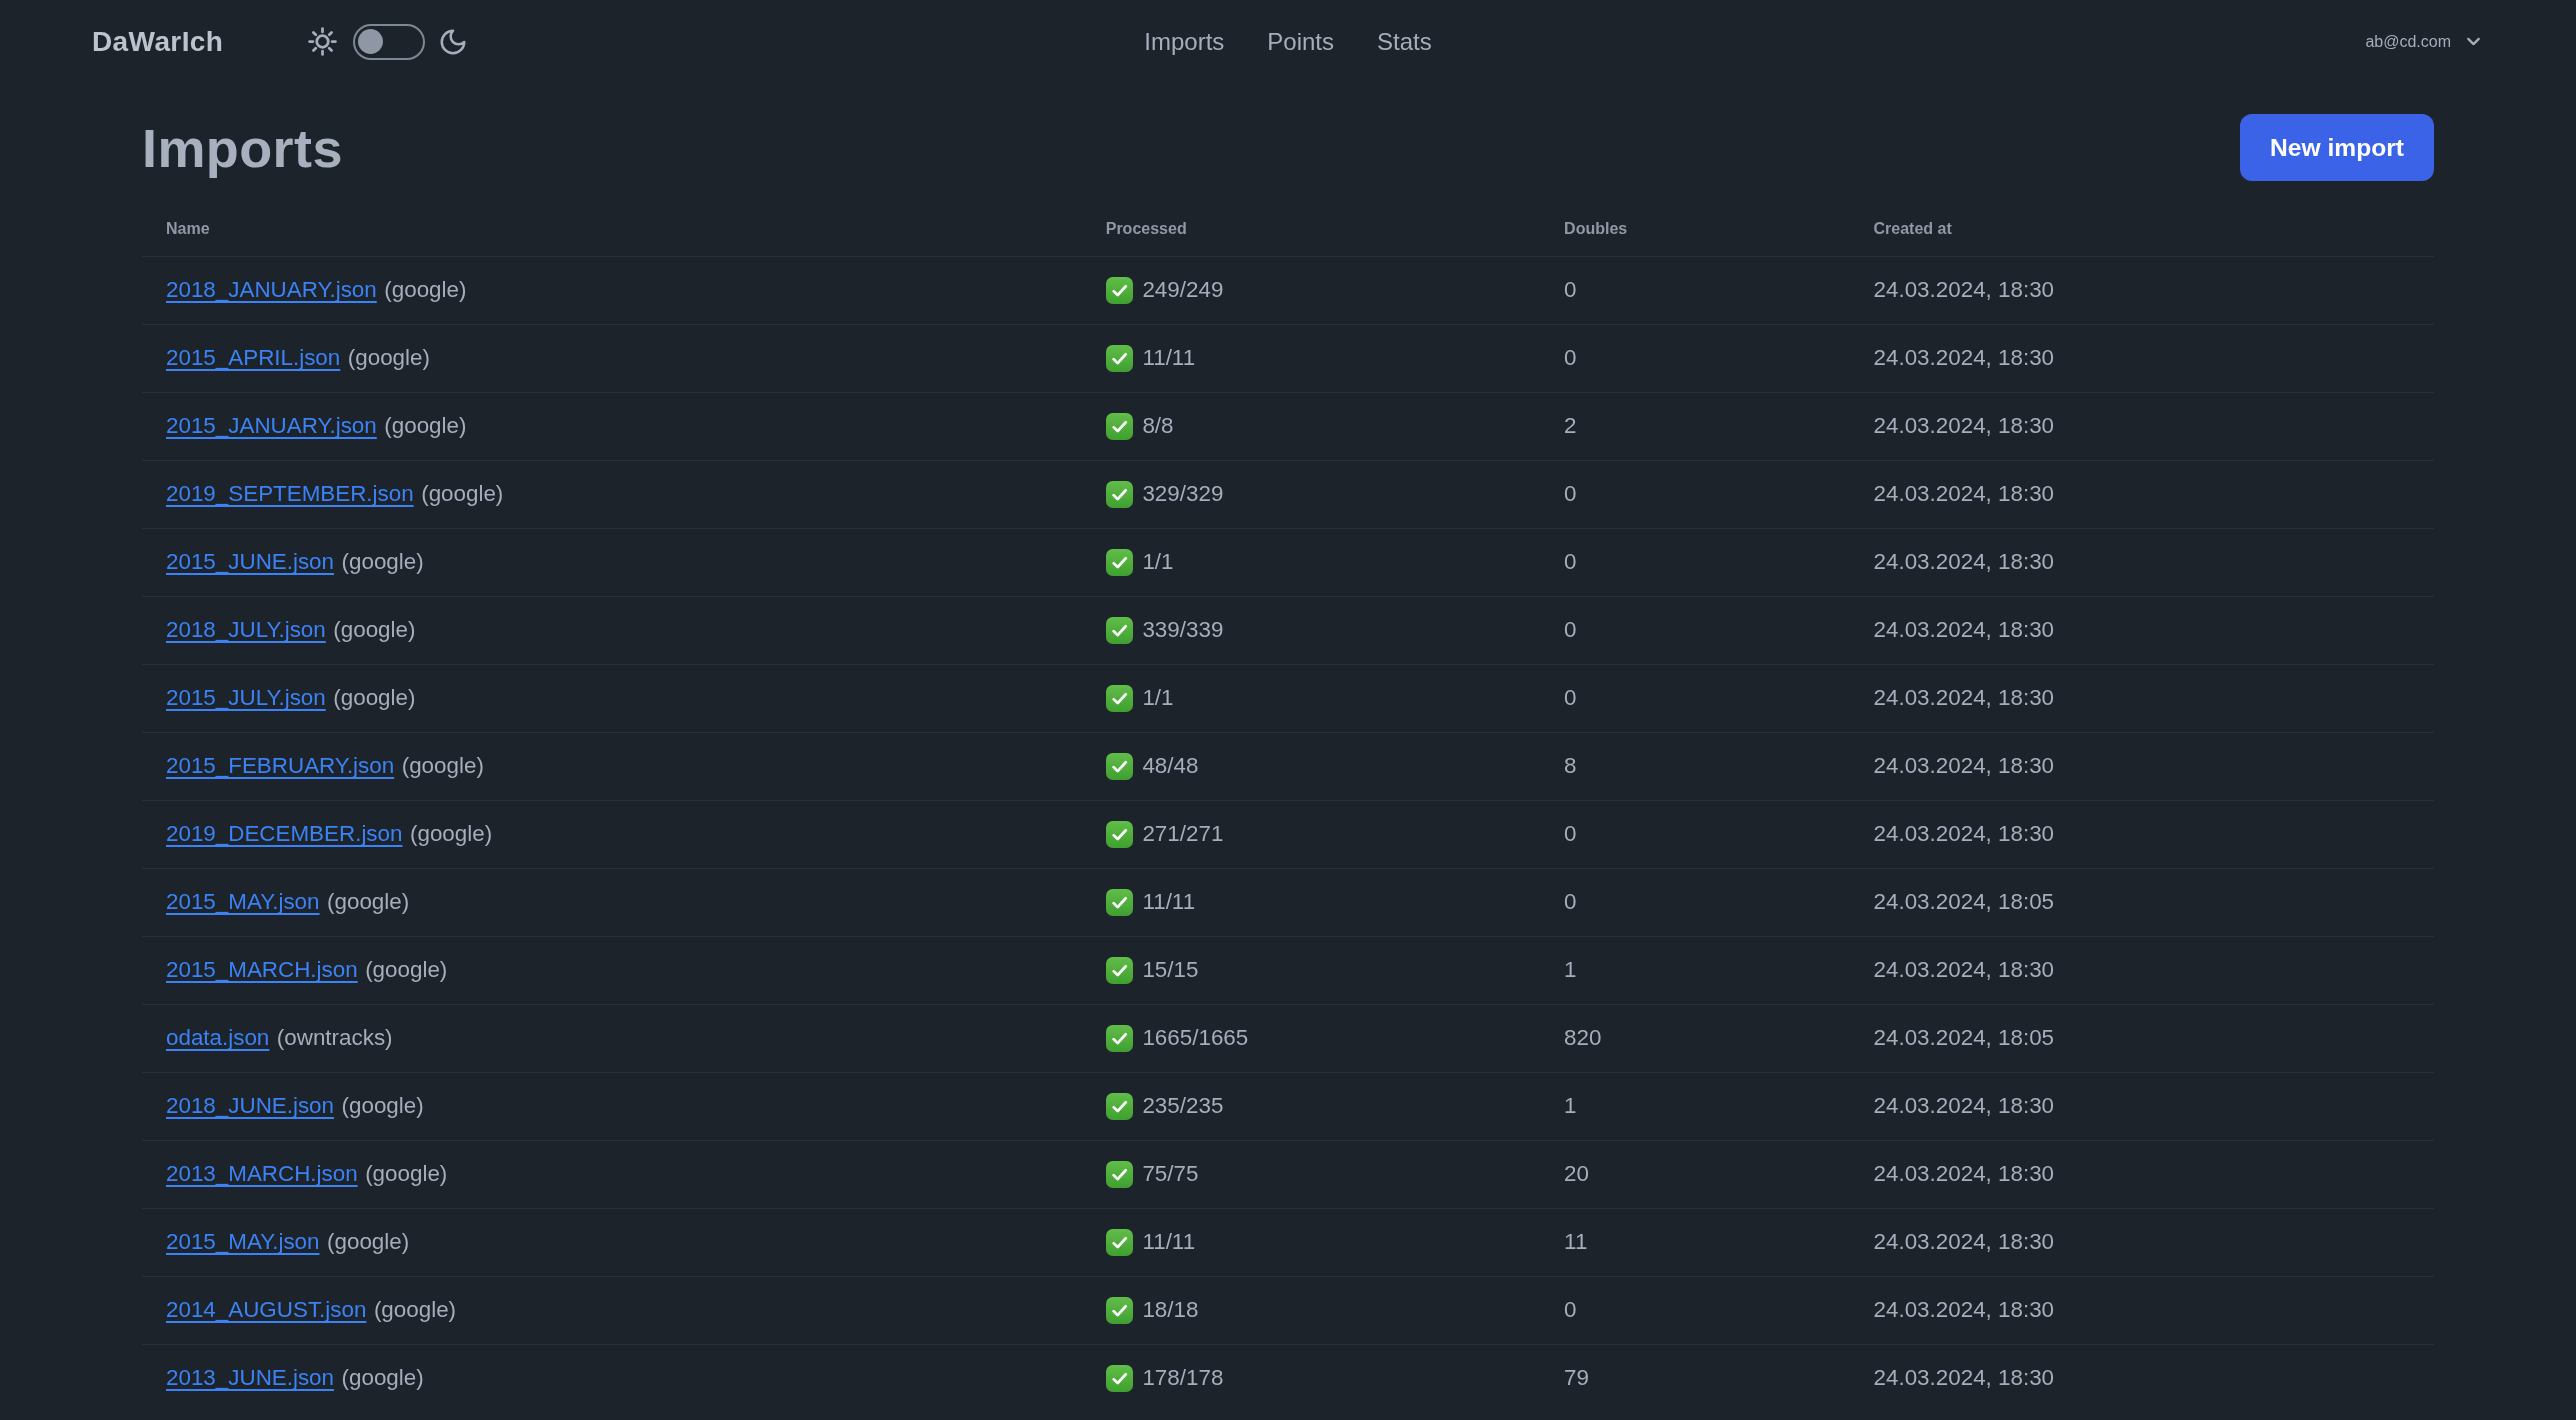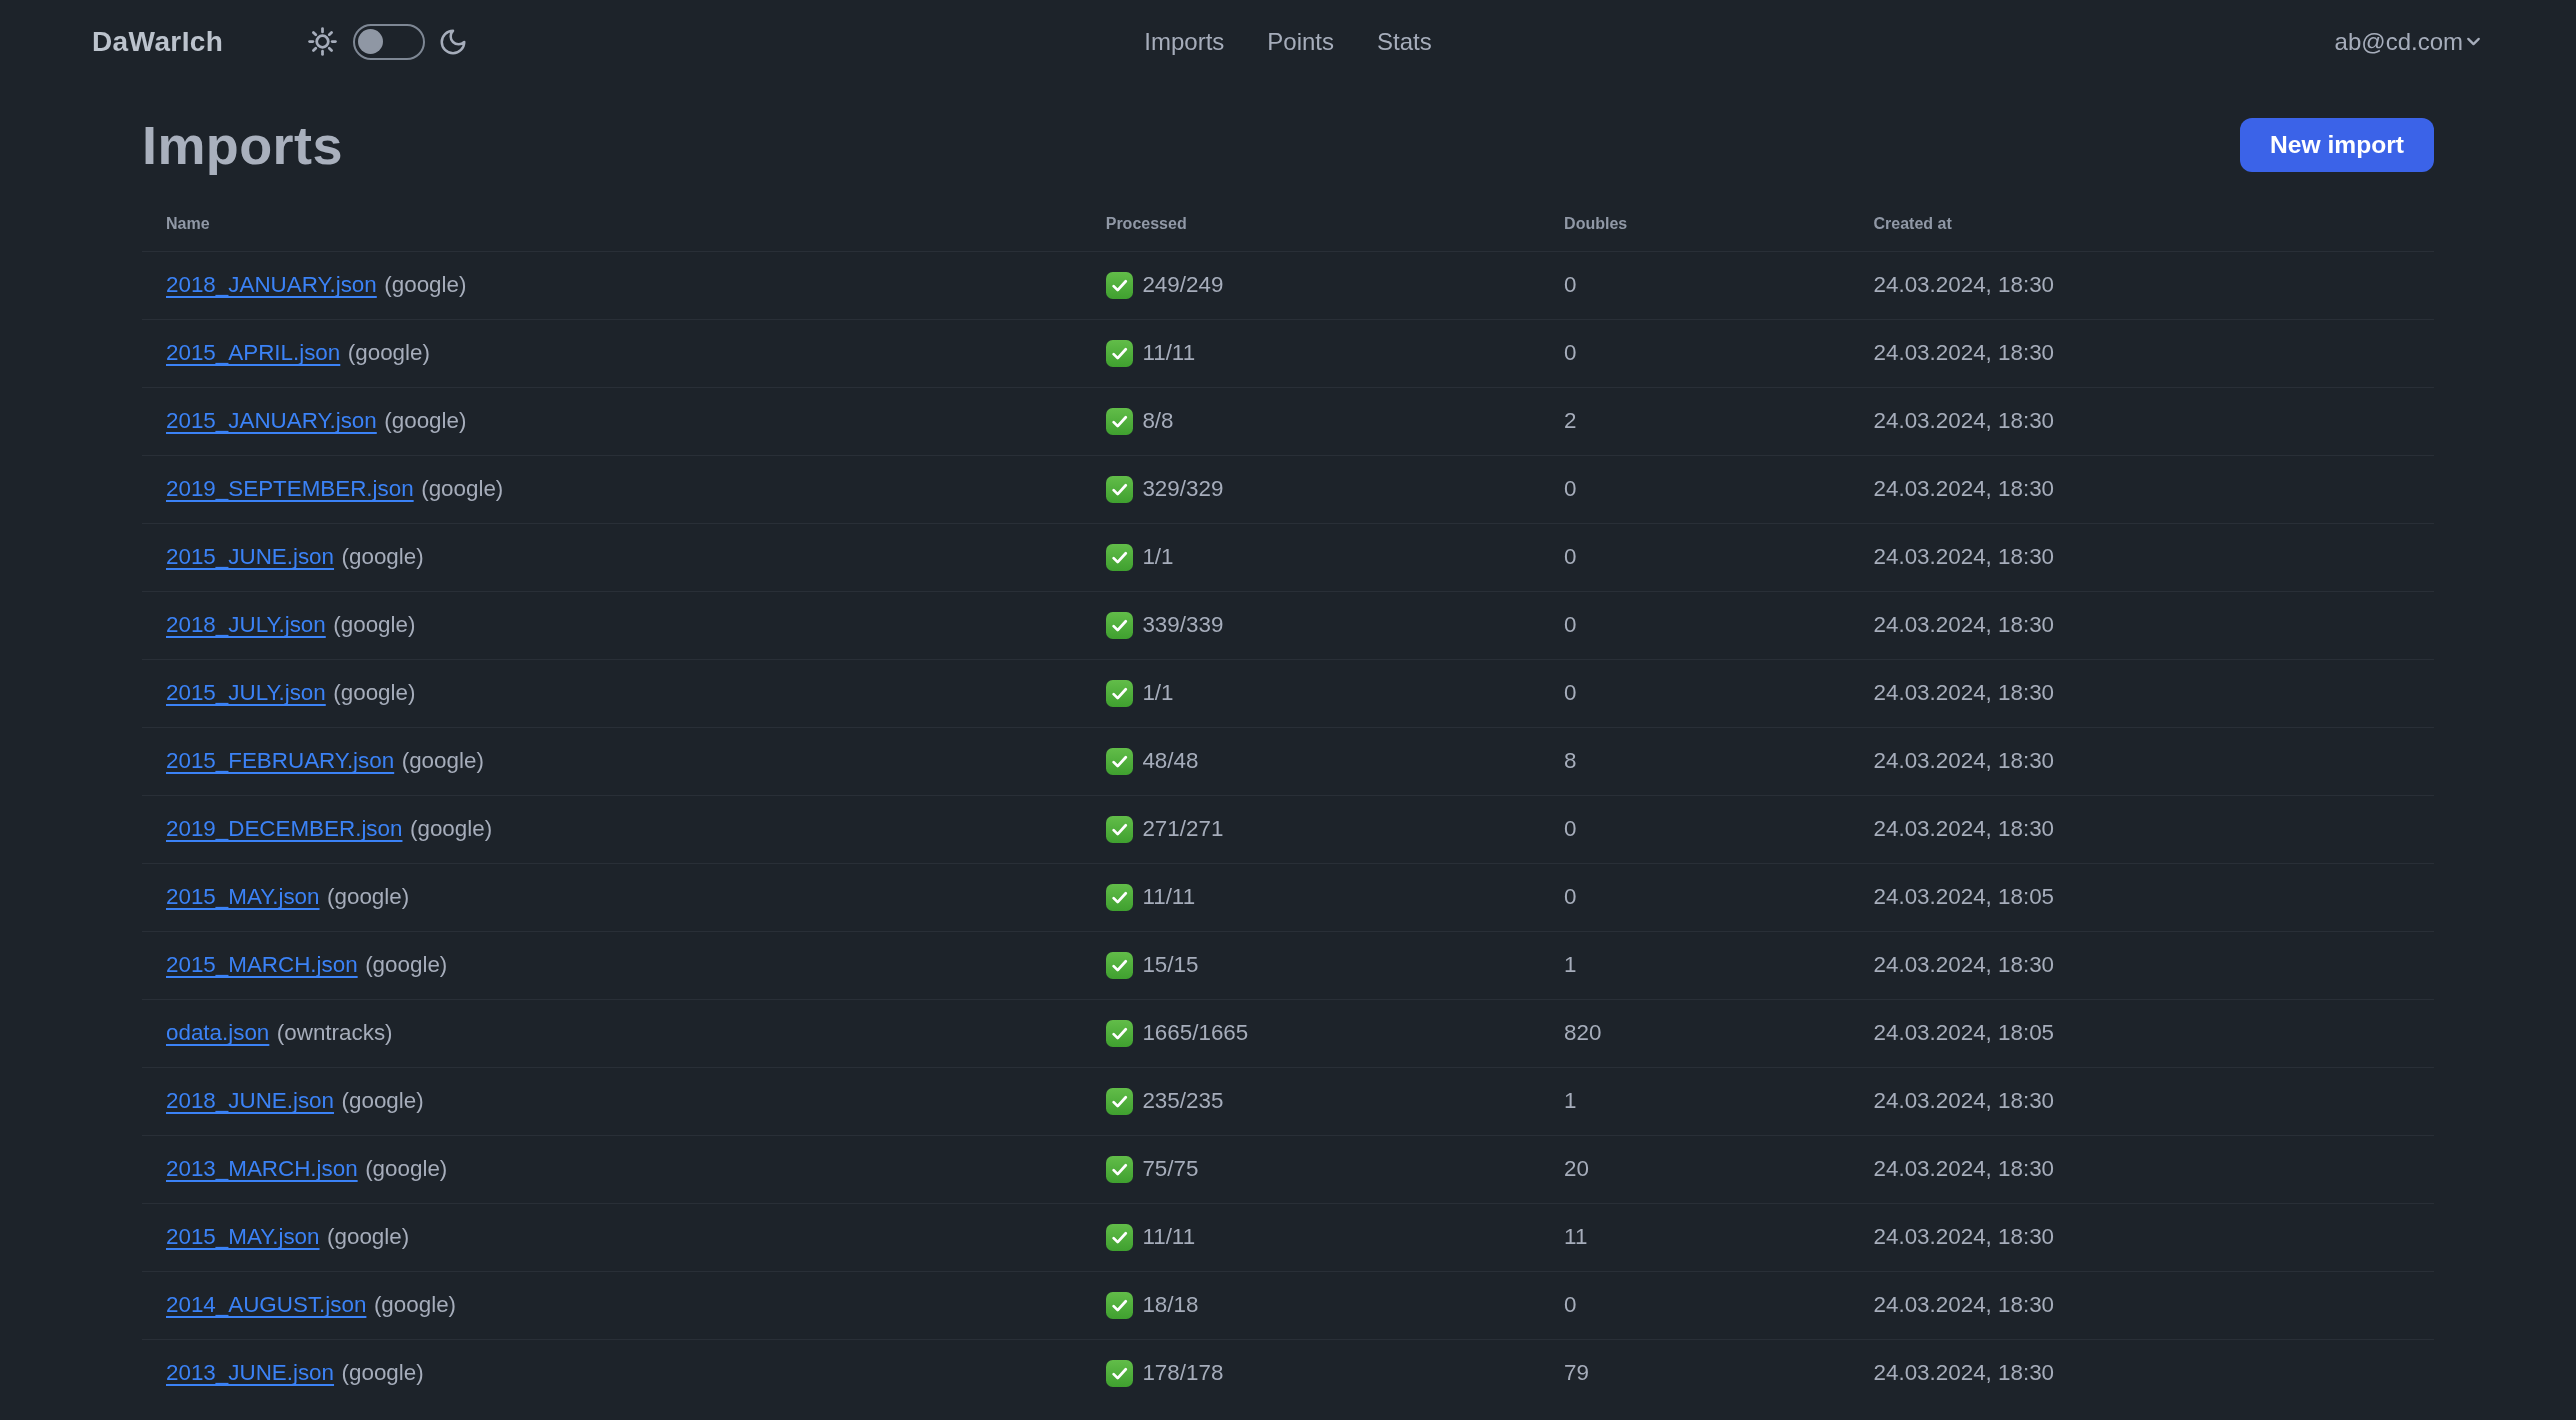--- a/index.html
+++ b/index.html
@@ -58,21 +58,22 @@
   }
   .nav-link {
     font-size:24px;
     color:#a6adbb;
     text-decoration:none;
   }
   .user-menu {
     margin-left:auto;
     display:flex;
     align-items:center;
-    font-size:24px;
+    gap:12px;
+    font-size:16px;
     color:#a6adbb;
     cursor:pointer;
     text-align:right;
   }
 
   
   main { padding:31px 142px 0; }
   .page-header {
     display:flex;
     justify-content:space-between;
@@ -81,21 +82,21 @@
   .page-title {
     font-size:54px;
     font-weight:700;
     color:#a9b0bd;
     letter-spacing:0.4px;
   }
   .btn-primary {
     background:#3b63e8;
     color:#ffffff;
     border:none;
-    height:54px;
+    height:67px;
     padding:0 30px;
     border-radius:12px;
     font-size:24.6px;
     font-weight:600;
     font-family:"Liberation Sans", sans-serif;
     cursor:pointer;
   }
 
   
   .table-wrap { margin-top:22.4px; }

